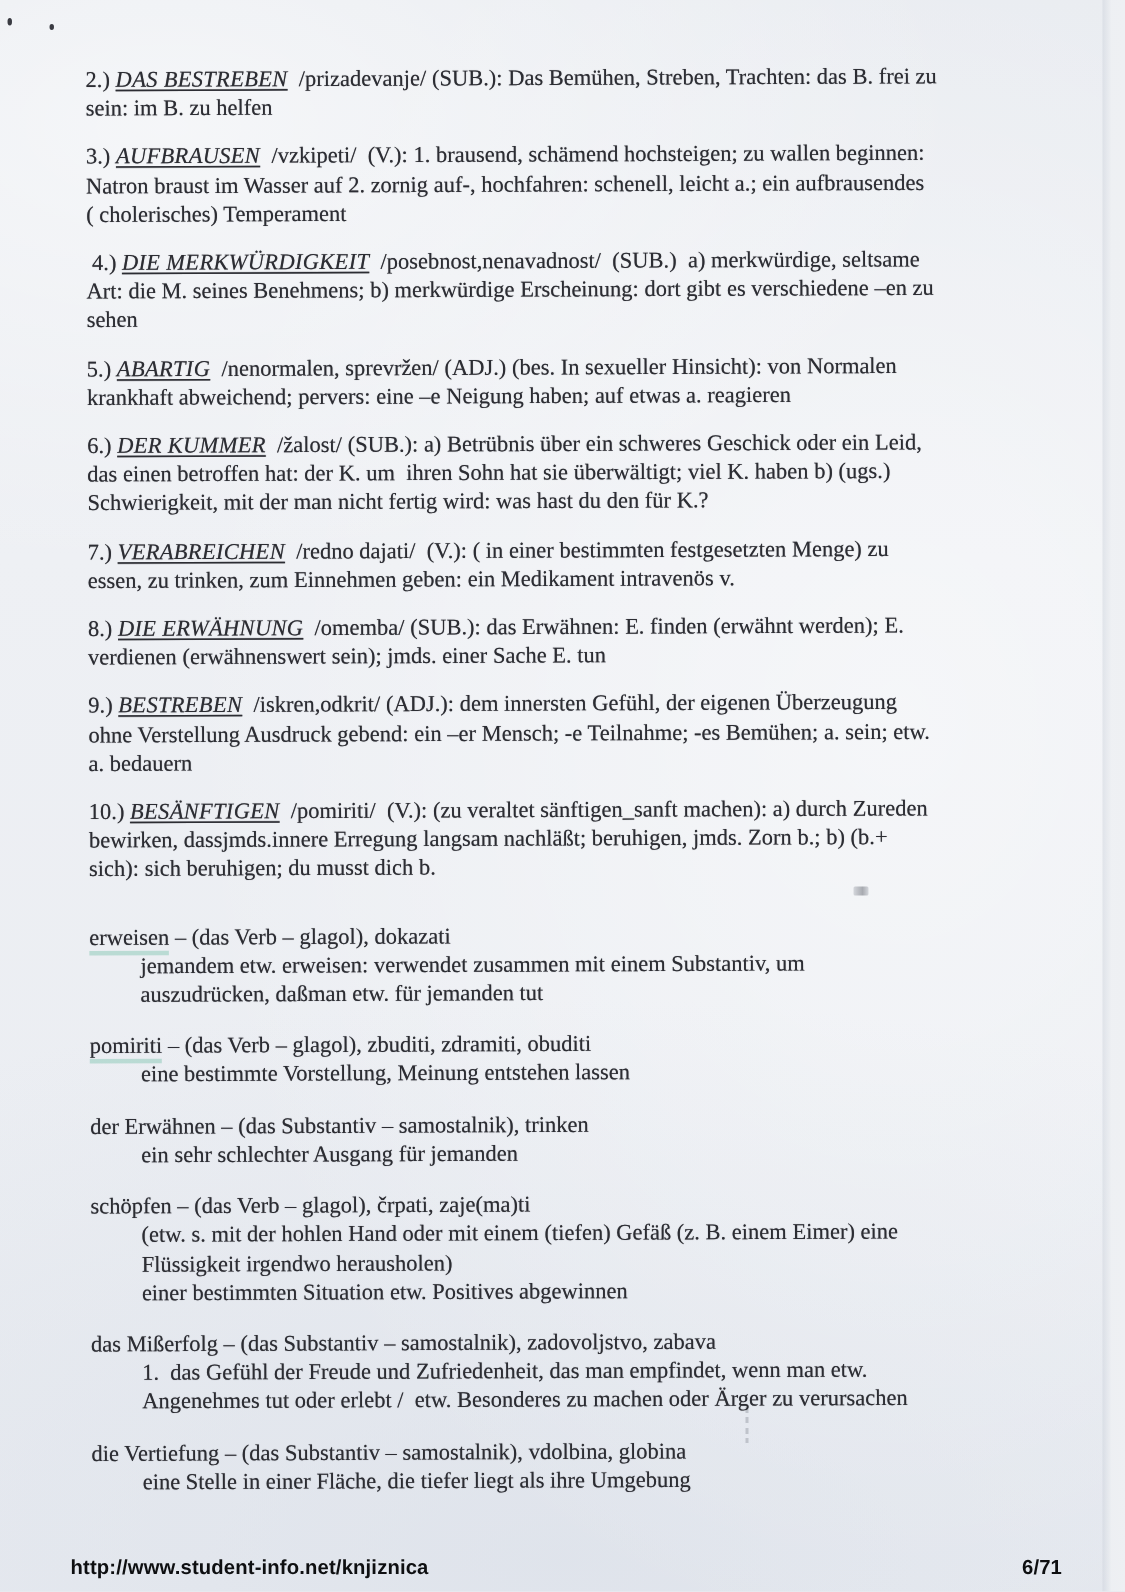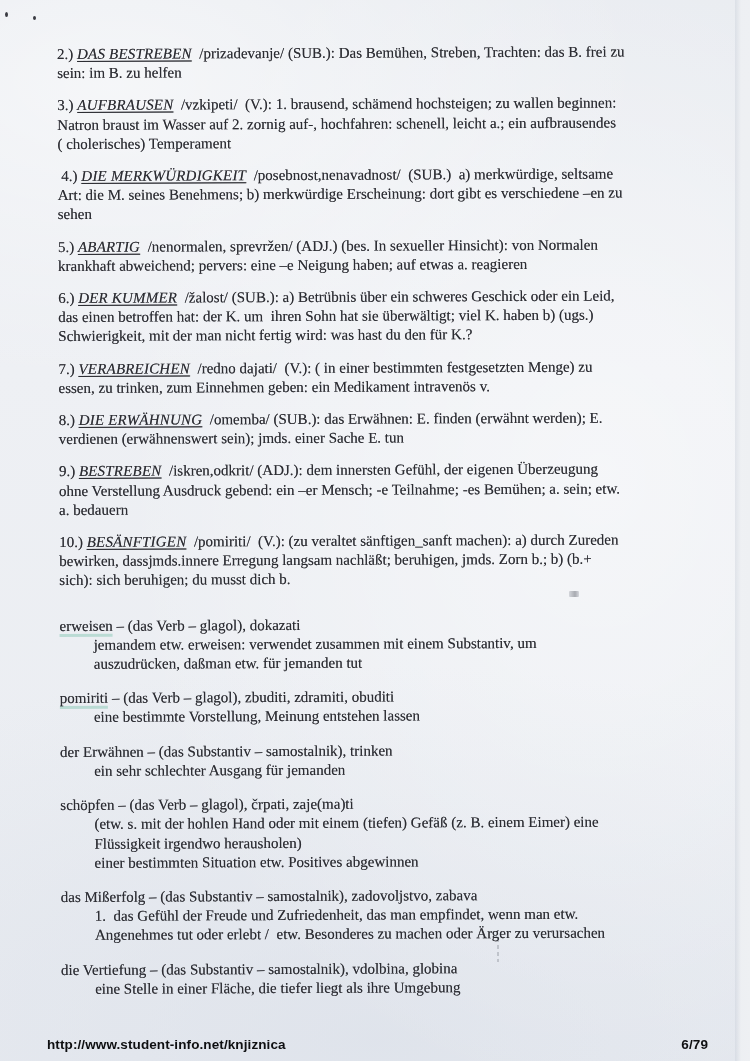--- a/index.html
+++ b/index.html
@@ -135,15 +135,15 @@
         </div>
         <div class="gloss">
           <div class="line"><span class="gword">die Vertiefung</span><span class="gmid"> – (das Substantiv – samostalnik), </span><span class="gtrans">vdolbina, globina</span></div>
           <div class="line sub">eine Stelle in einer Fläche, die tiefer liegt als ihre Umgebung</div>
         </div>
       </section>
   </div>
 
   <div class="footer">
     <span>http://www.student-info.net/knjiznica</span>
-    <span>6/79</span>
+    <span>6/71</span>
   </div>
 </div>
 
 </body></html>

